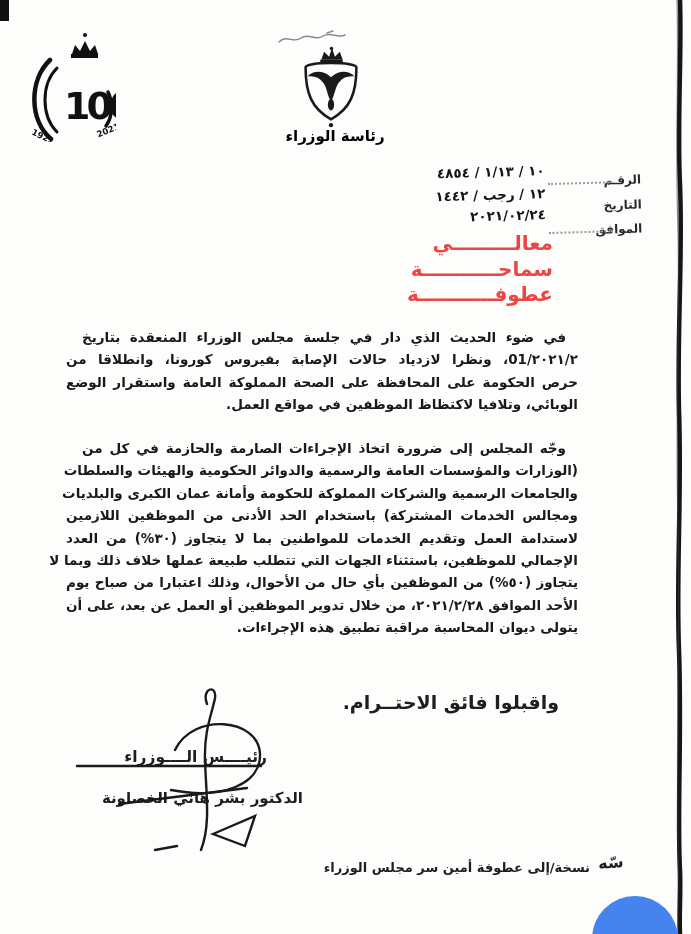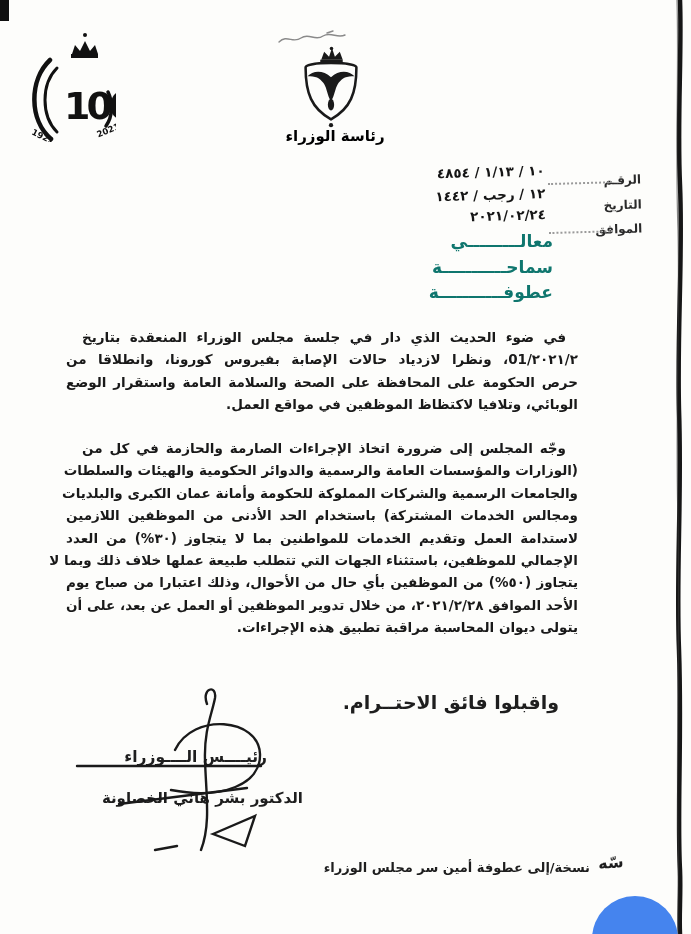--- a/index.html
+++ b/index.html
@@ -28,21 +28,21 @@
   
   .ref-label{right:55px;width:60px;text-align:right;font-size:12px;font-weight:700;color:#2a2a2a;}
   .ref-value{right:151px;width:190px;text-align:right;font-size:13.5px;font-weight:700;color:#151515;}
   .lbl-1{top:171px;} .lbl-2{top:196px;} .lbl-3{top:220px;}
   .val-1{top:158px;} .val-2{top:181px;} .val-3{top:202px;}
   .dotted{border-top:2px dotted #9a9a9a;height:0;}
   .dot-1{right:84px;width:64px;top:179px;}
   .dot-3{right:84px;width:64px;top:228px;}
   .ref-skew{transform:rotate(-1.6deg);transform-origin:right center;}
   
-  .salute{right:138px;text-align:right;font-size:17px;font-weight:700;color:#0f766e;}
+  .salute{right:138px;text-align:right;font-size:20px;font-weight:700;color:#ef4444;}
   .sal-1{top:231px;} .sal-2{top:257px;} .sal-3{top:282px;}
   
   .para{left:66px;width:512px;font-size:13.5px;font-weight:700;color:#191919;}
   .para .ln{
     direction:rtl;line-height:22.4px;height:22.4px;white-space:nowrap;
     text-align:justify;text-align-last:justify;
   }
   .para .ln.endln{text-align:right;text-align-last:right;}
   .para .ln.indent{padding-right:12px;margin-left:16px;}
   .p1{top:326px;} .p2{top:437px;}
@@ -117,21 +117,21 @@
     <div class="abs dotted dot-3"></div>
   </div>
 
   <div class="abs salute sal-1 rtl">معالـــــــــي</div>
   <div class="abs salute sal-2 rtl">سماحـــــــــــة</div>
   <div class="abs salute sal-3 rtl">عطوفـــــــــــة</div>
 
   <div class="abs para p1">
     <div class="ln indent">في ضوء الحديث الذي دار في جلسة مجلس الوزراء المنعقدة بتاريخ</div>
     <div class="ln">٢٠٢١/٢/01، ونظرا لازدياد حالات الإصابة بفيروس كورونا، وانطلاقا من</div>
-    <div class="ln">حرص الحكومة على المحافظة على الصحة والسلامة العامة واستقرار الوضع</div>
+    <div class="ln">حرص الحكومة على المحافظة على الصحة المملوكة العامة واستقرار الوضع</div>
     <div class="ln endln">الوبائي، وتلافيا لاكتظاظ الموظفين في مواقع العمل.</div>
   </div>
 
   <div class="abs para p2">
     <div class="ln indent">وجّه المجلس إلى ضرورة اتخاذ الإجراءات الصارمة والحازمة في كل من</div>
     <div class="ln">(الوزارات والمؤسسات العامة والرسمية والدوائر الحكومية والهيئات والسلطات</div>
     <div class="ln">والجامعات الرسمية والشركات المملوكة للحكومة وأمانة عمان الكبرى والبلديات</div>
     <div class="ln">ومجالس الخدمات المشتركة) باستخدام الحد الأدنى من الموظفين اللازمين</div>
     <div class="ln">لاستدامة العمل وتقديم الخدمات للمواطنين بما لا يتجاوز (٣٠%) من العدد</div>
     <div class="ln">الإجمالي للموظفين، باستثناء الجهات التي تتطلب طبيعة عملها خلاف ذلك وبما لا</div>

